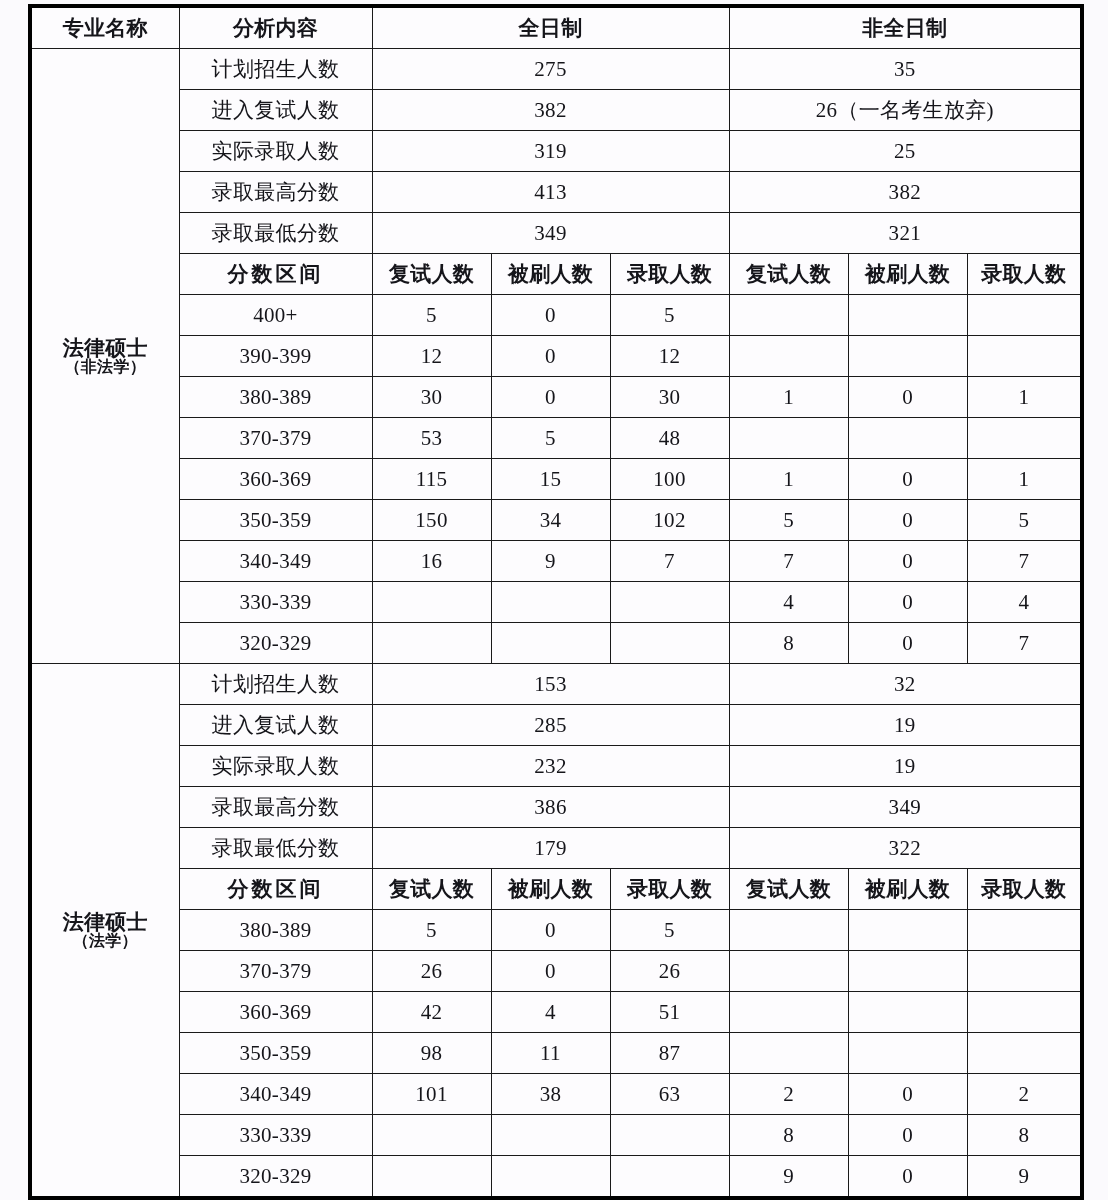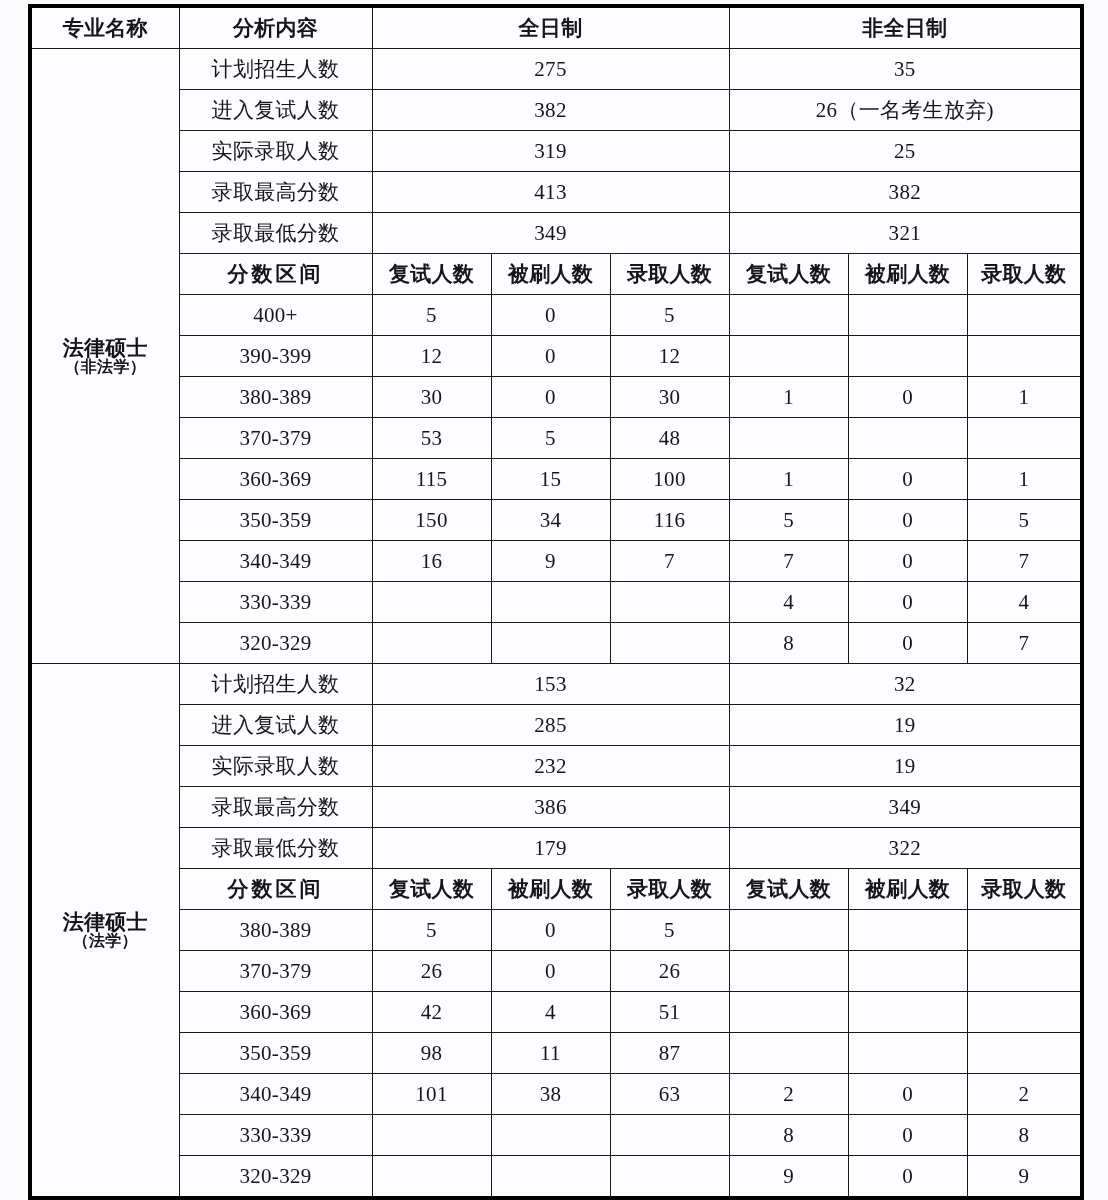--- a/index.html
+++ b/index.html
@@ -213,21 +213,21 @@
           <td class="val">15</td>
           <td class="val">100</td>
           <td class="val">1</td>
           <td class="val">0</td>
           <td class="val thick-right">1</td>
         </tr>
         <tr>
           <td class="val range">350-359</td>
           <td class="val">150</td>
           <td class="val">34</td>
-          <td class="val">116</td>
+          <td class="val">102</td>
           <td class="val">5</td>
           <td class="val">0</td>
           <td class="val thick-right">5</td>
         </tr>
         <tr>
           <td class="val range">340-349</td>
           <td class="val">16</td>
           <td class="val">9</td>
           <td class="val">7</td>
           <td class="val">7</td>

